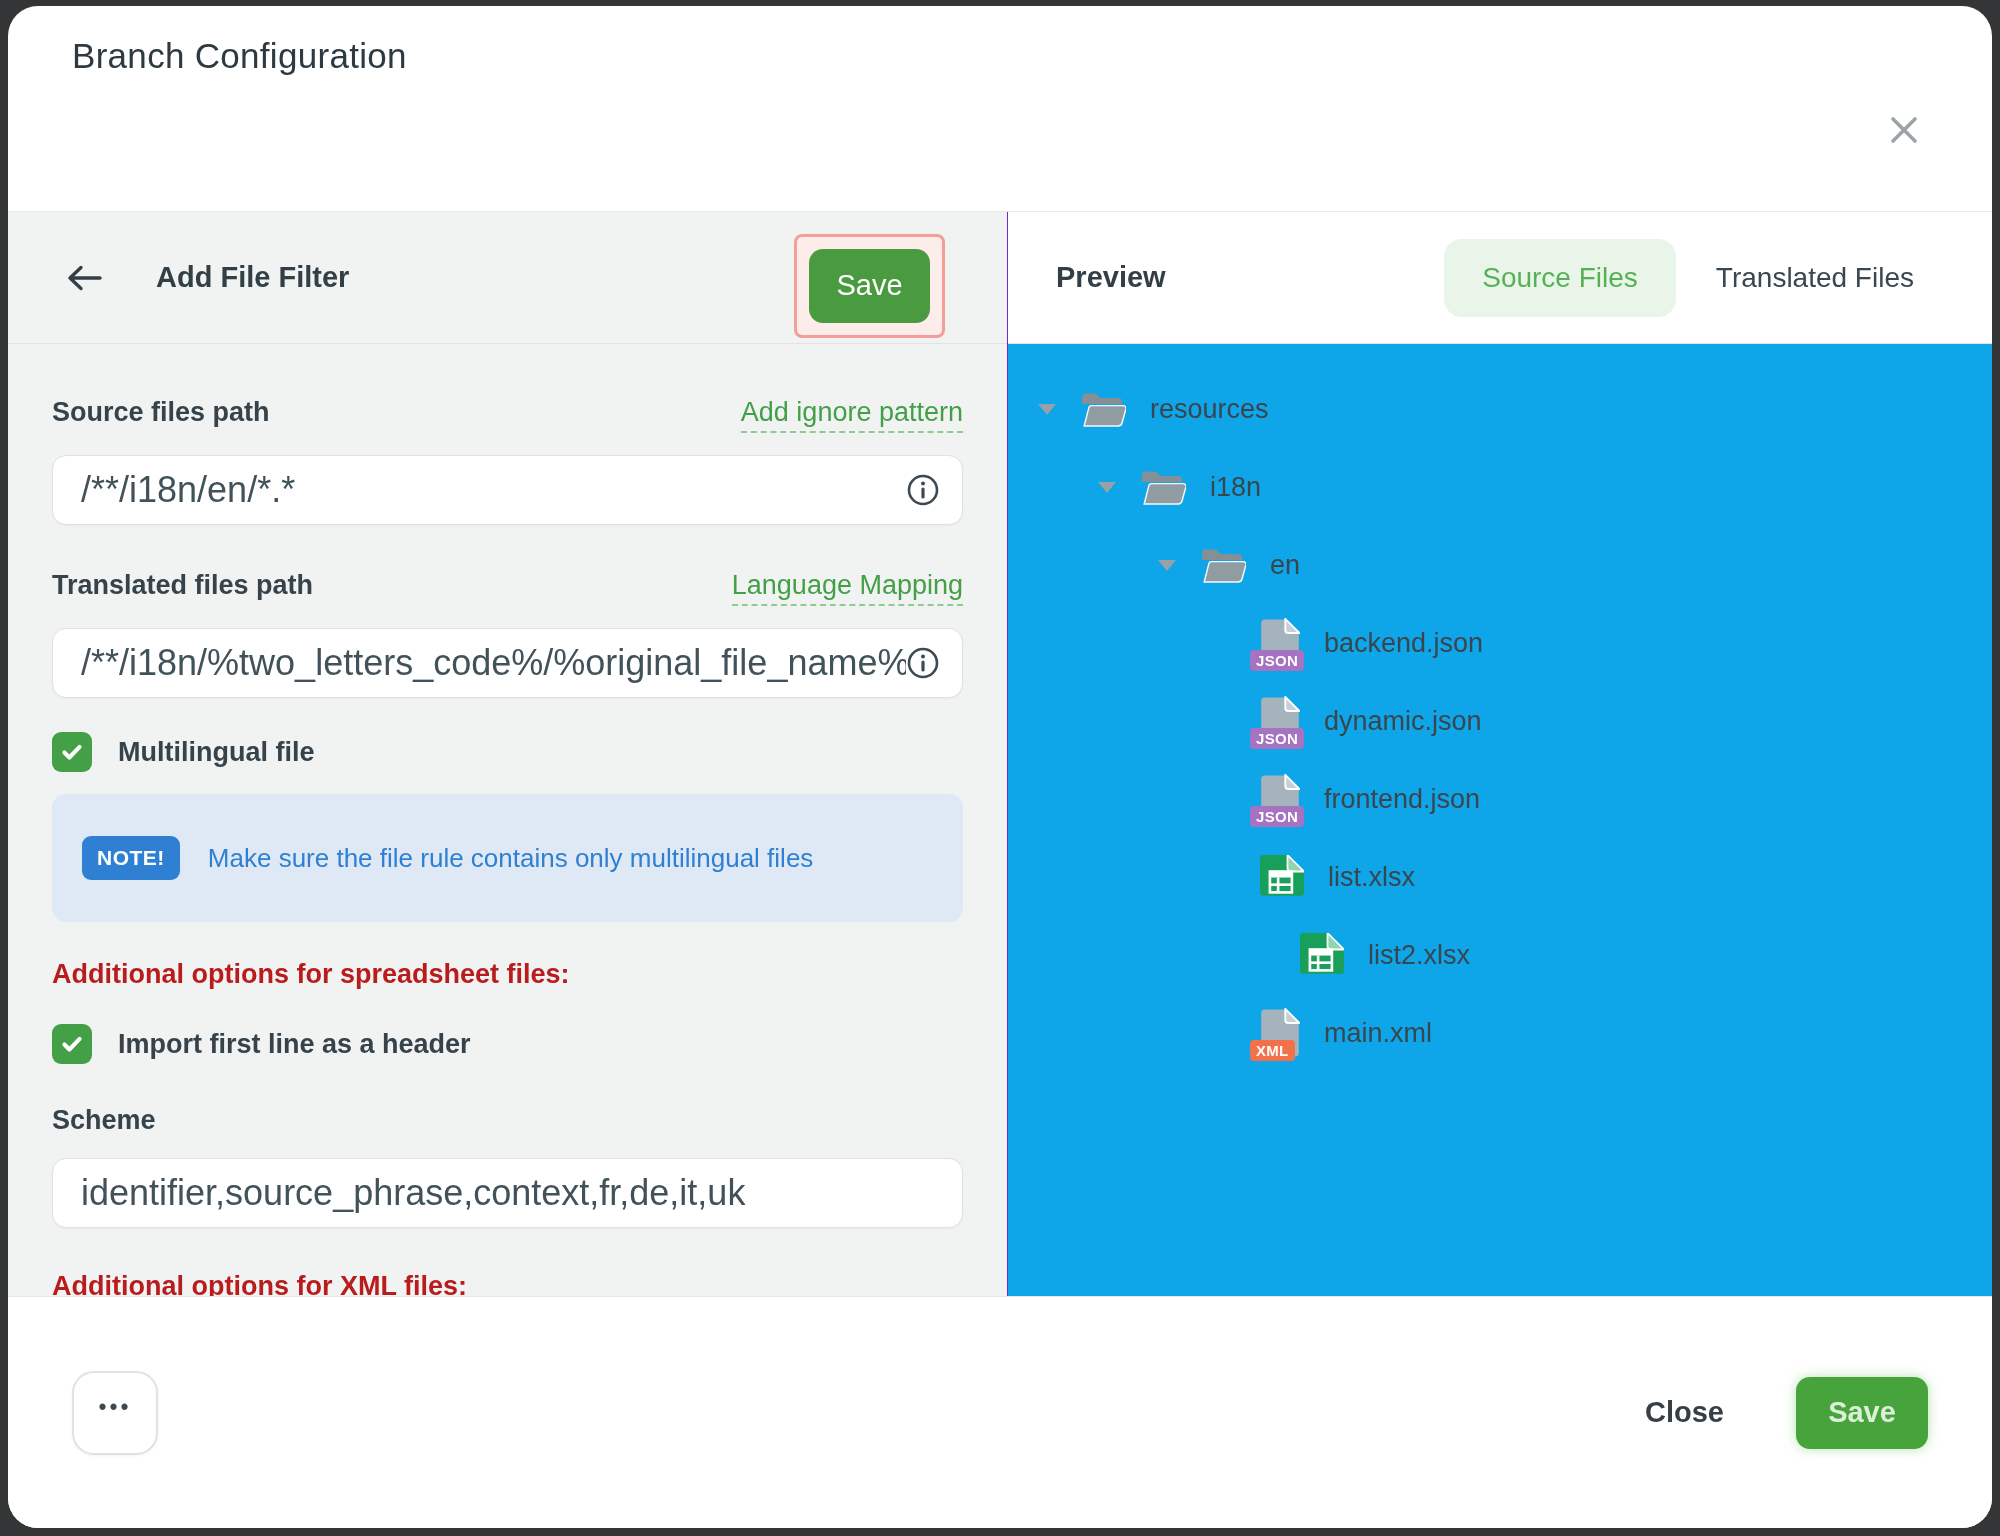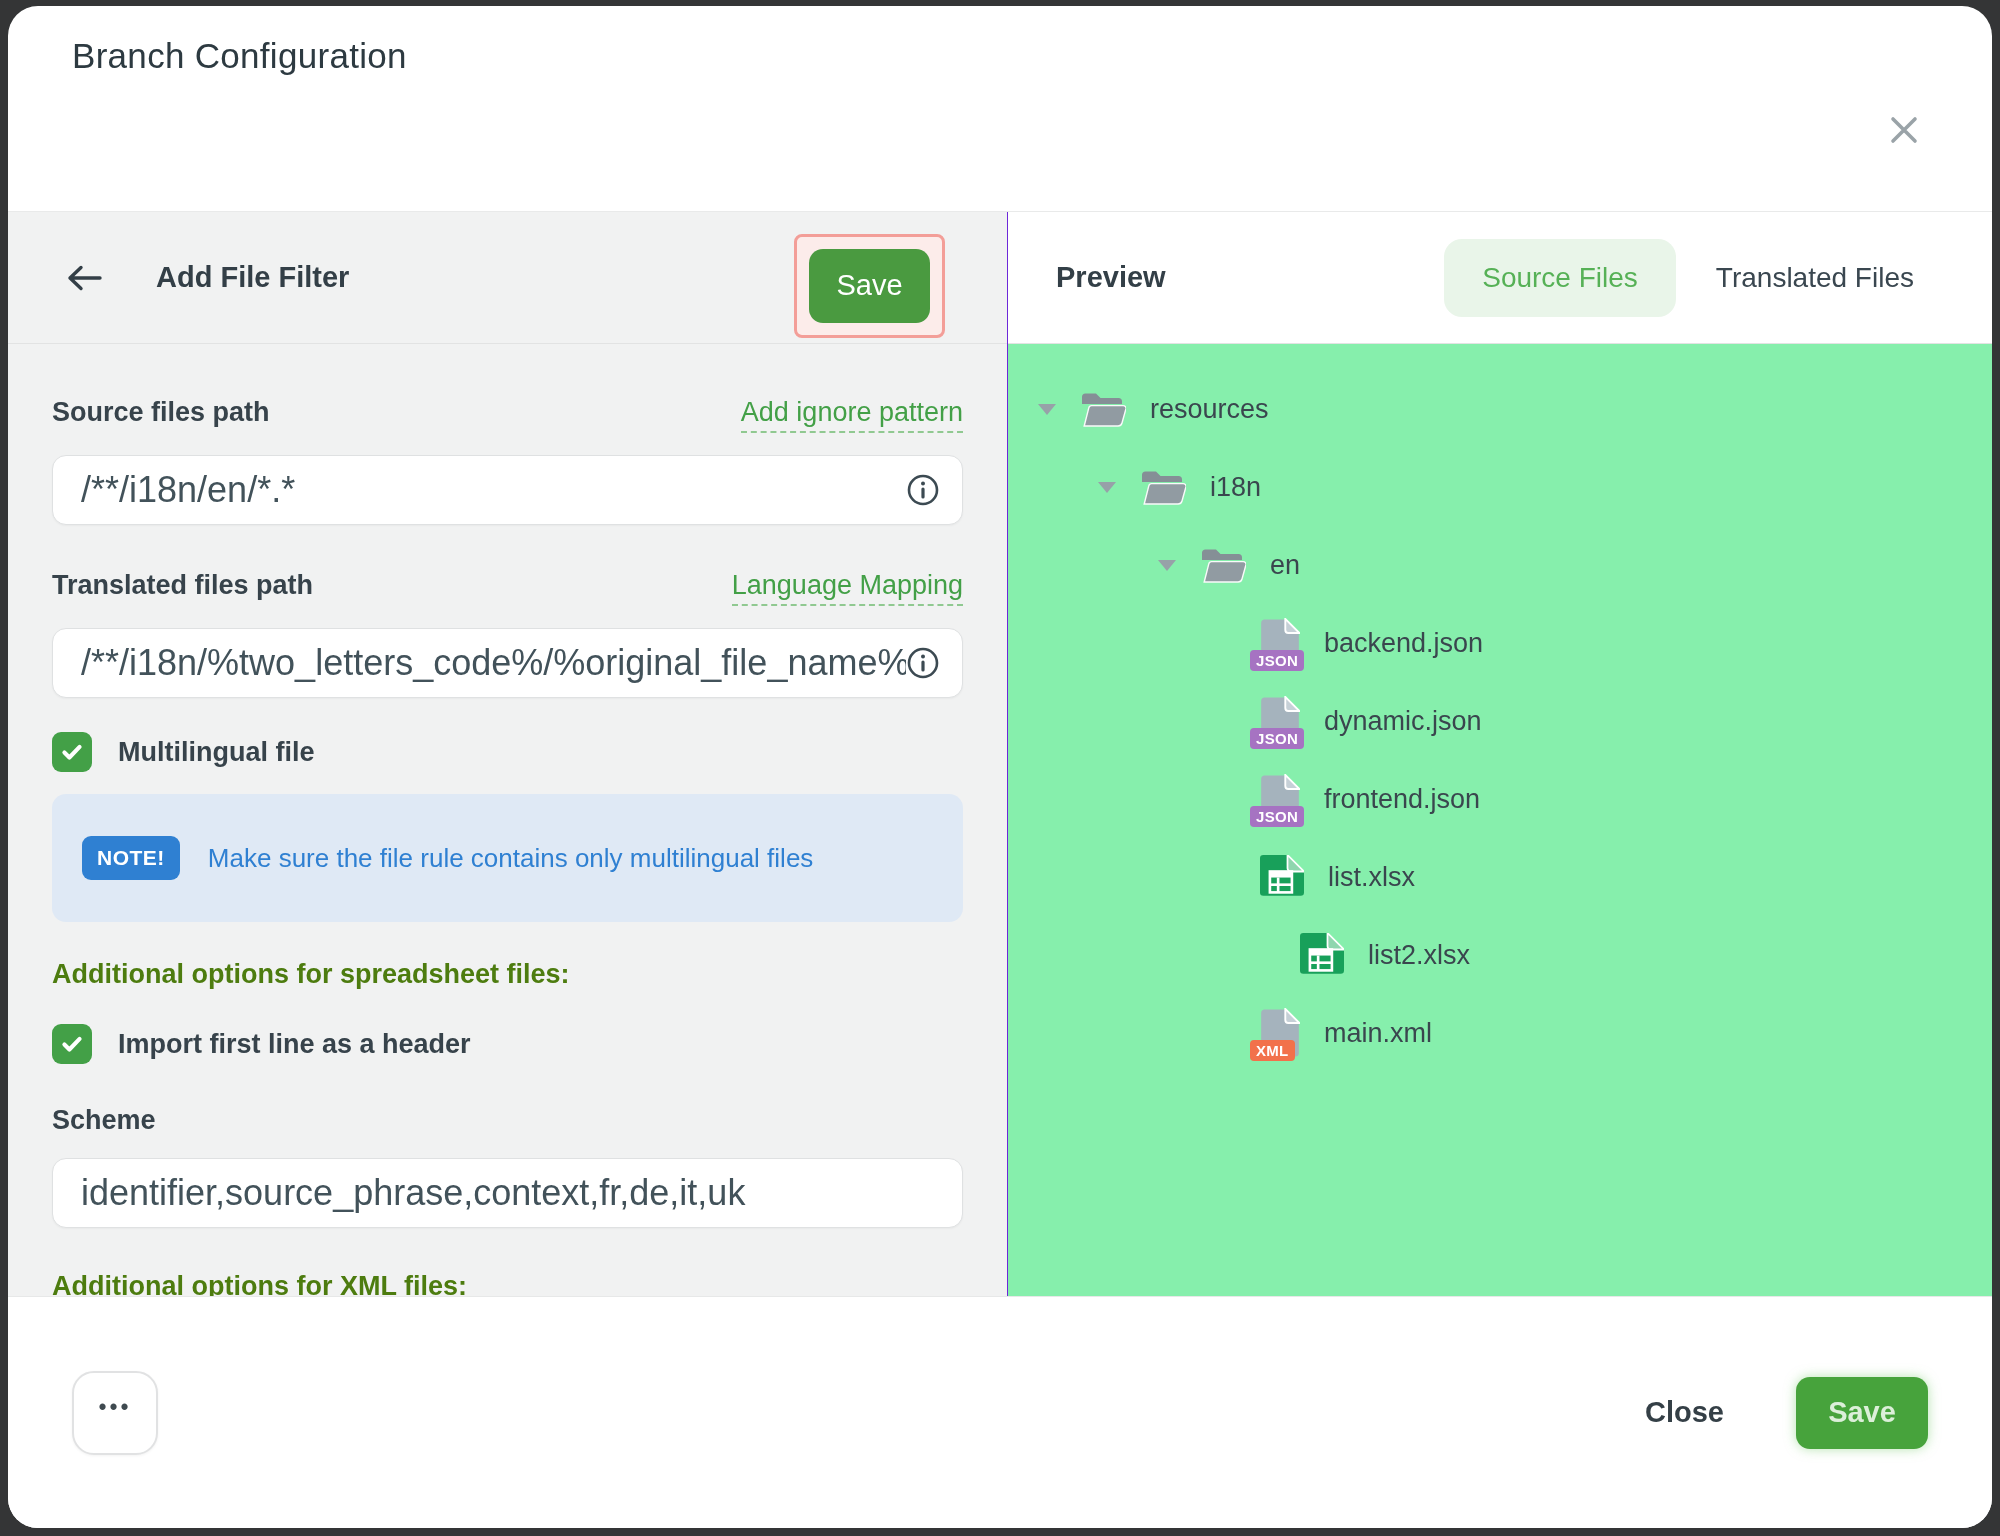--- a/index.html
+++ b/index.html
@@ -20,21 +20,21 @@
     height:176px; flex:0 0 176px; background:#fff;
     border-bottom:1px solid #e9eaea;
     display:flex; align-items:flex-start; padding:0 64px; position:relative;margin-top:30px;
   }
   .modal-title { font-size:35px; font-weight:500; color:#2d3a41; letter-spacing:.3px; }
   .close-btn { position:absolute; right:66px; top:72px; width:44px; height:44px;
     display:flex; align-items:center; justify-content:center; cursor:pointer; }
   
   .modal-body { flex:1 1 auto; display:flex; min-height:0; }
   .left-pane { width:1000px; flex:0 0 1000px; background:#f1f2f2; display:flex; flex-direction:column; border-right:1px solid #6d28d9; }
-  .right-pane { flex:1 1 auto; background:#86efac; display:flex; flex-direction:column; }
+  .right-pane { flex:1 1 auto; background:#0ea5e9; display:flex; flex-direction:column; }
   
   .toolbar {
     height:132px; flex:0 0 132px; background:#f1f2f2; border-bottom:1px solid #e2e3e3;
     display:flex; align-items:center; padding:0 44px 0 56px; position:relative; z-index:2;
   }
   .back-btn { width:40px; height:40px; display:flex; align-items:center; justify-content:center; cursor:pointer; }
   .toolbar-title { font-size:29px; font-weight:600; color:#333f47; margin-left:52px; }
   .save-annotation {
     margin-left:auto; margin-right:18px; padding:12px;
     border:3px solid #f39e98; background:#fcecea; border-radius:8px;
@@ -75,21 +75,21 @@
   .checkbox .check { display:none; }
   .checkbox.on .check { display:block; }
   .checkbox-label { font-size:27px; font-weight:600; color:#37434b; }
   .note-box {
     margin-top:22px; height:128px; background:#dfe9f5; border-radius:14px;
     display:flex; align-items:center; gap:28px; padding:0 30px;
   }
   .note-badge { background:#2f80d2; color:#fff; font-size:21px; font-weight:700;
     padding:10px 15px; border-radius:9px; letter-spacing:.5px; }
   .note-text { font-size:26px; color:#2f80d2; }
-  .section-heading { margin-top:36px; font-size:27px; font-weight:700; color:#4d7c0f; line-height:32px; }
+  .section-heading { margin-top:36px; font-size:27px; font-weight:700; color:#b91c1c; line-height:32px; }
   .mt-scheme { margin-top:40px; }
   .mt-xml { margin-top:42px; }
   
   .tree { flex:1 1 auto; padding-top:26px; overflow:hidden; }
   .tree-row { height:78px; display:flex; align-items:center; cursor:pointer; }
   .caret { width:0; height:0; border-left:9px solid transparent; border-right:9px solid transparent;
     border-top:11px solid #97a1a8; margin-right:24px; flex:0 0 auto; }
   .caret-space { width:42px; flex:0 0 42px; }
   .tree-icon { flex:0 0 auto; margin-right:24px; position:relative; display:flex; align-items:center; }
   .doc-wrap { width:40px; height:50px; position:relative; }

